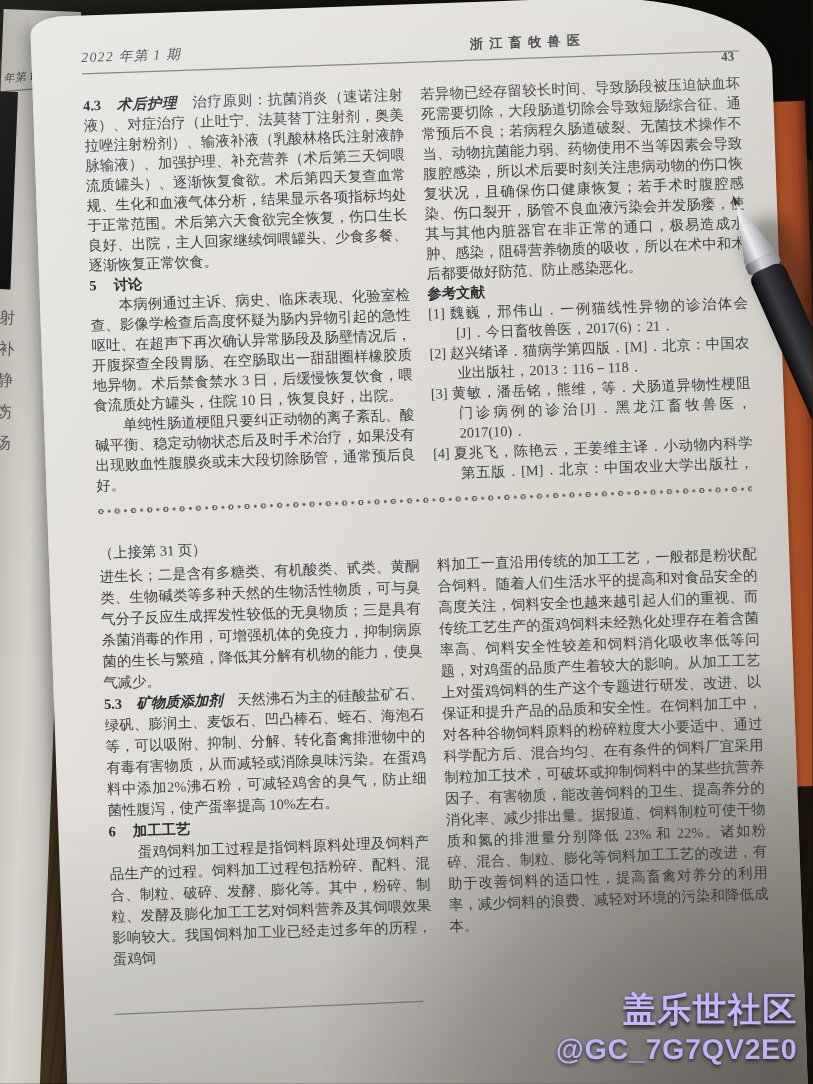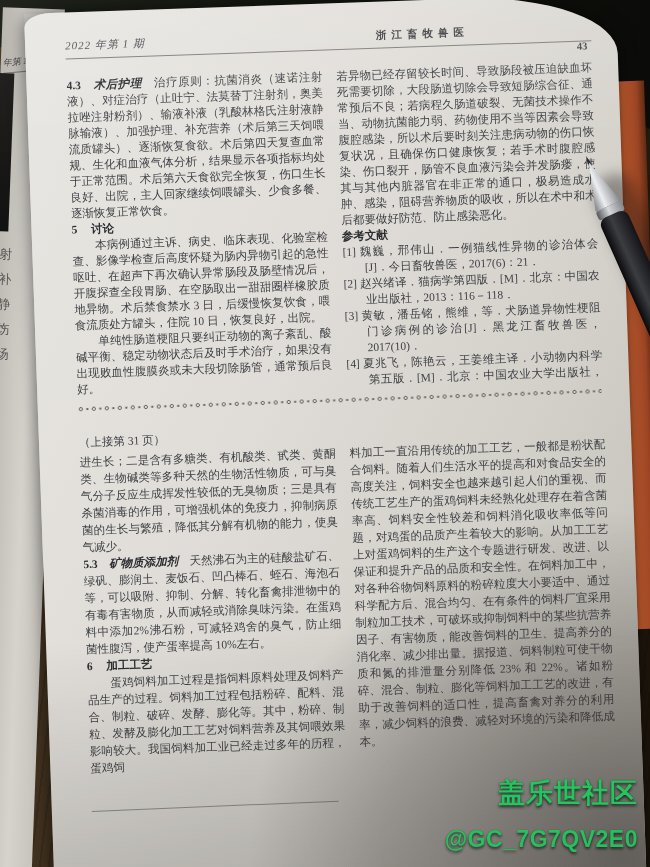--- a/index.html
+++ b/index.html
@@ -84,24 +84,24 @@
   .pen .cone{position:absolute;left:0;top:7px;width:30px;height:48px;
     background:linear-gradient(90deg,#6e6f73,#eceef1 42%,#b9babe 70%,#7c7d81);
     clip-path:polygon(50% 0,96% 100%,4% 100%);}
   .pen .collar{position:absolute;left:1px;top:55px;width:28px;height:10px;
     background:linear-gradient(90deg,#55565a,#d7d8db 45%,#85868a);border-radius:3px;}
   .pen .grip{position:absolute;left:0;top:64px;width:30px;height:150px;
     background:linear-gradient(90deg,#0a0a0c,#3c3d41 42%,#141417);
     border-radius:8px 8px 4px 4px;}
   
   .wm{position:absolute;right:12px;bottom:14px;text-align:right;
-    font-family:"Liberation Sans","DejaVu Sans",sans-serif;color:#22c55e;
+    font-family:"Liberation Sans","DejaVu Sans",sans-serif;color:#c4b5fd;
     text-shadow:0 2px 3px rgba(0,0,0,.65),0 0 1px rgba(0,0,0,.4);}
   .wm .l1{font-size:27px;font-weight:bold;letter-spacing:1px;}
-  .wm .l2{font-size:23px;font-weight:bold;opacity:.95;letter-spacing:.5px;margin-top:15px;}
+  .wm .l2{font-size:23px;font-weight:bold;opacity:.95;letter-spacing:.5px;}
 </style>
 </head>
 <body>
 
 <div class="stage">
 
   <div class="wood"></div>
   <div class="top-band"></div>
 
   <div class="under-page">

